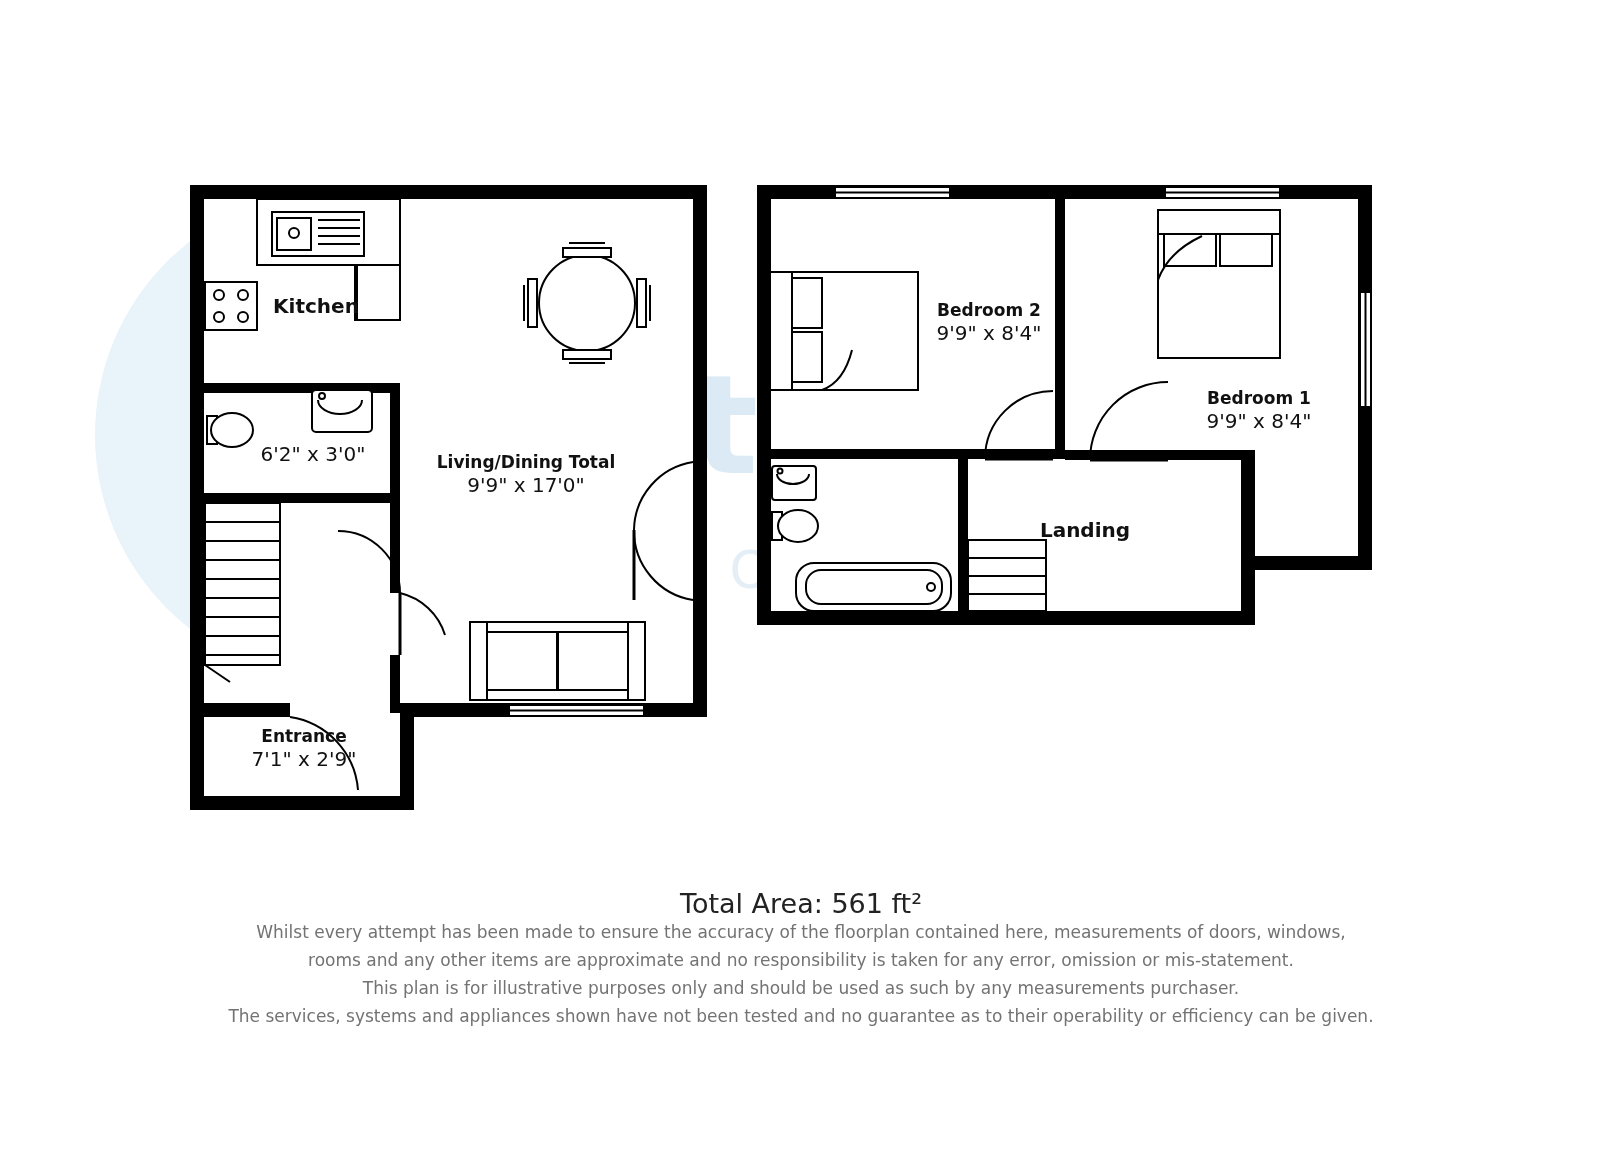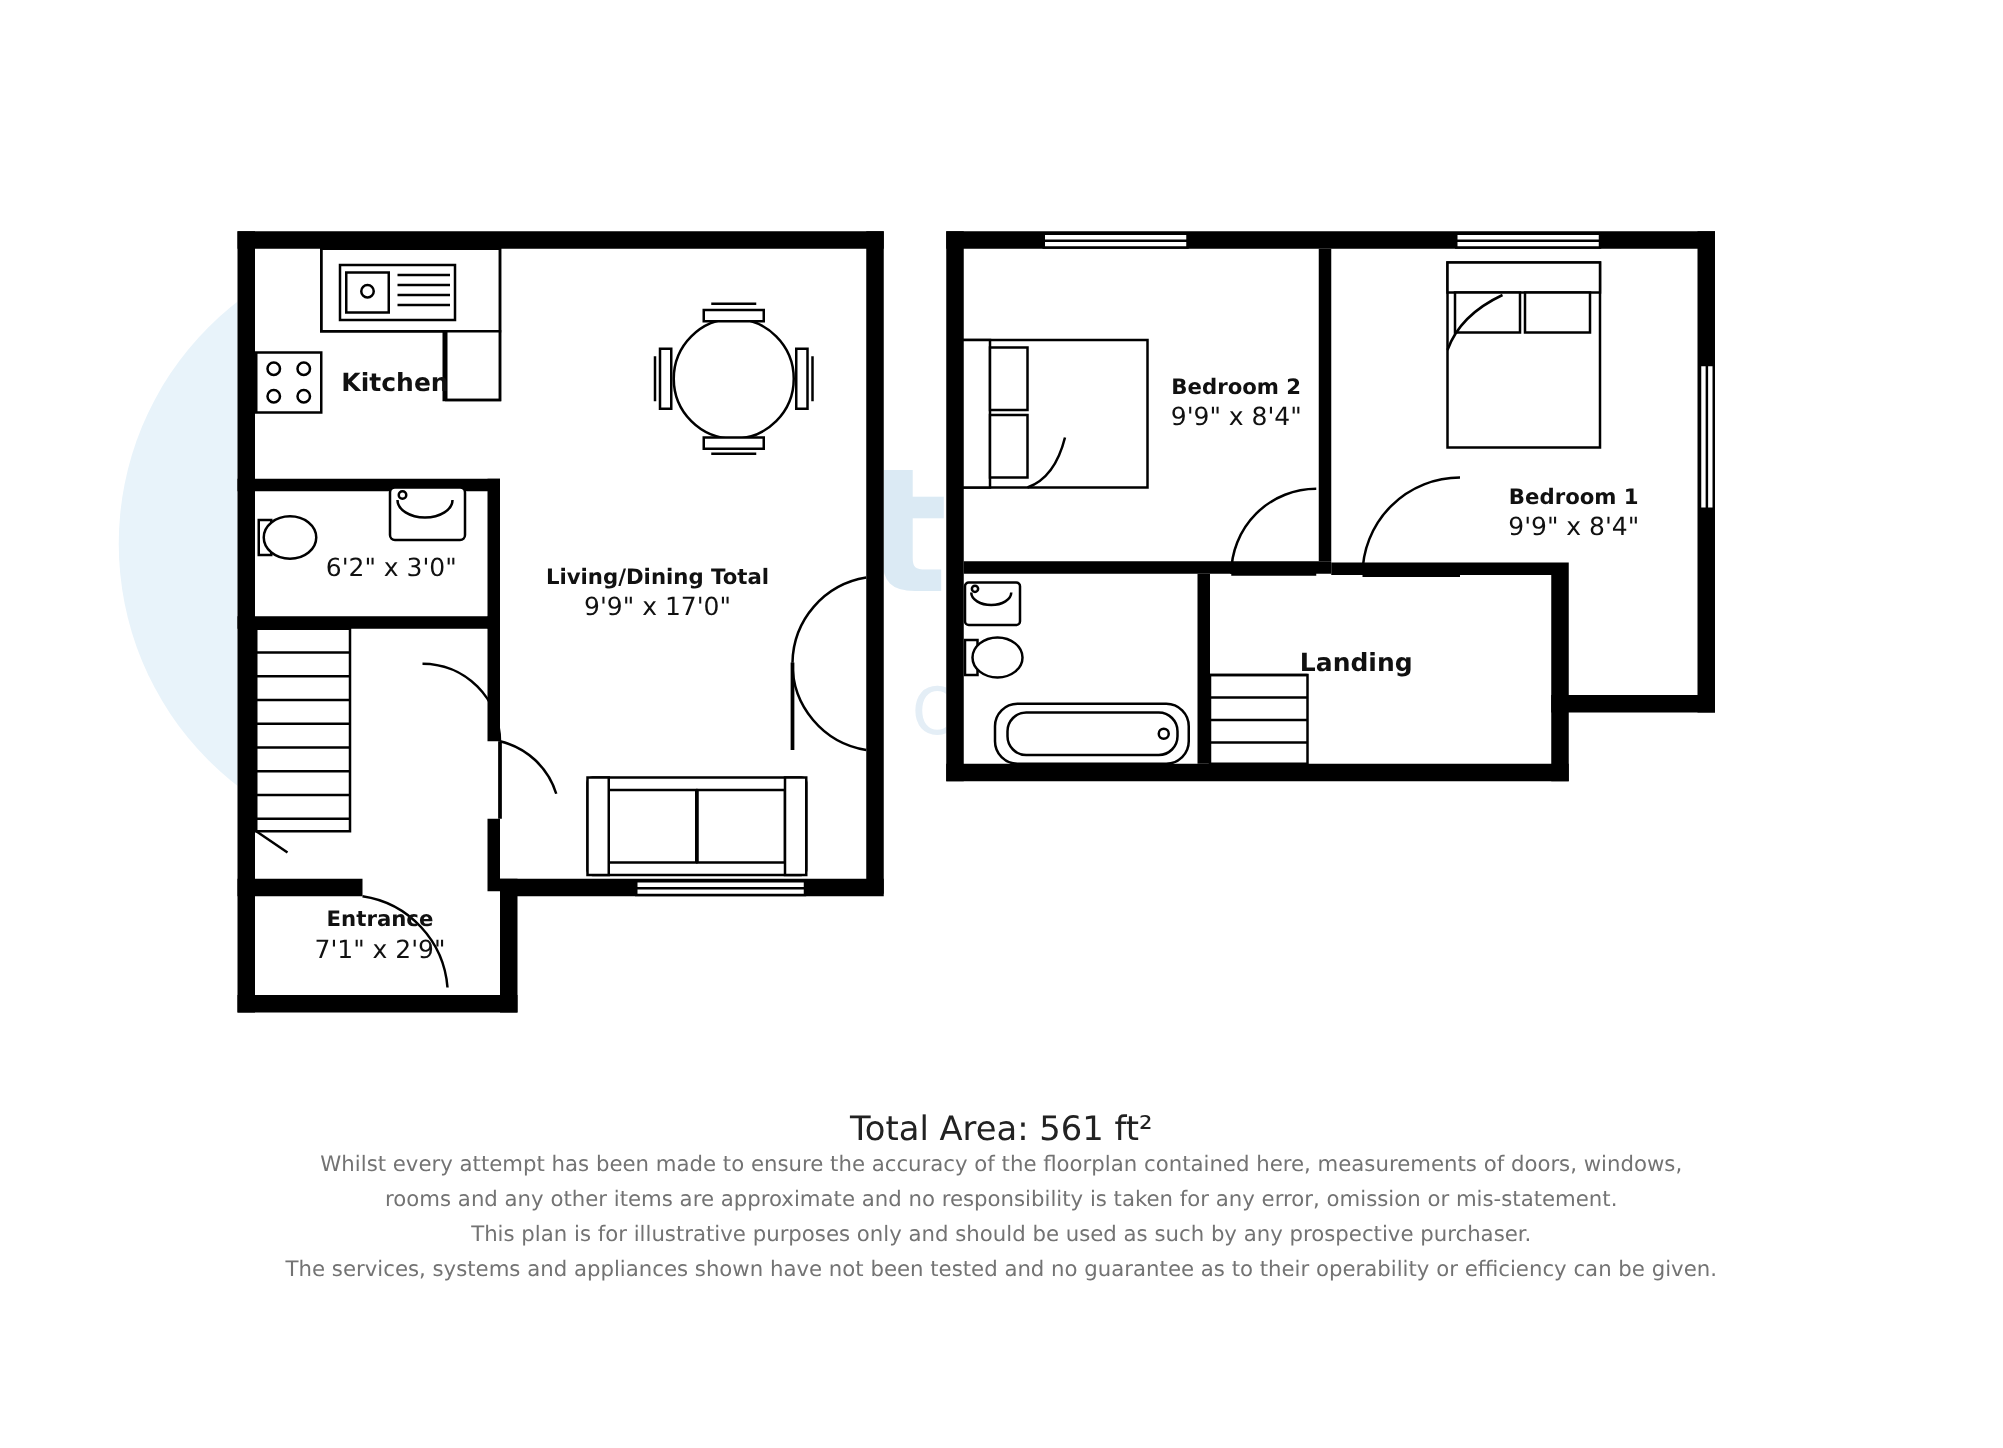--- a/index.html
+++ b/index.html
@@ -339,17 +339,17 @@
 
 
   <div class="label" style="left:1005px; top:518px; width:160px;">
     <span class="name">Landing</span>
   </div>
 
   <div class="footer total-area">Total Area: 561 ft²</div>
   <div class="footer disclaimer">
     <div>Whilst every attempt has been made to ensure the accuracy of the floorplan contained here, measurements of doors, windows,</div>
     <div>rooms and any other items are approximate and no responsibility is taken for any error, omission or mis-statement.</div>
-    <div>This plan is for illustrative purposes only and should be used as such by any prospective purchaser.</div>
+    <div>This plan is for illustrative purposes only and should be used as such by any measurements purchaser.</div>
     <div>The services, systems and appliances shown have not been tested and no guarantee as to their operability or efficiency can be given.</div>
   </div>
 
 </div>
 
 </body></html>

